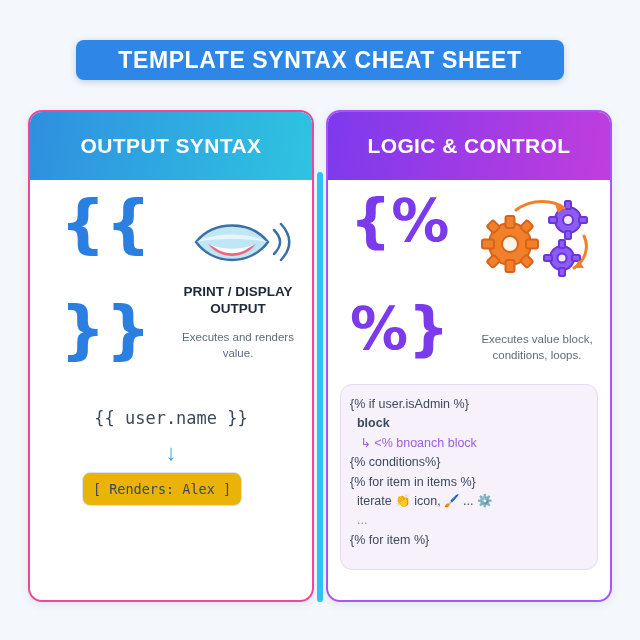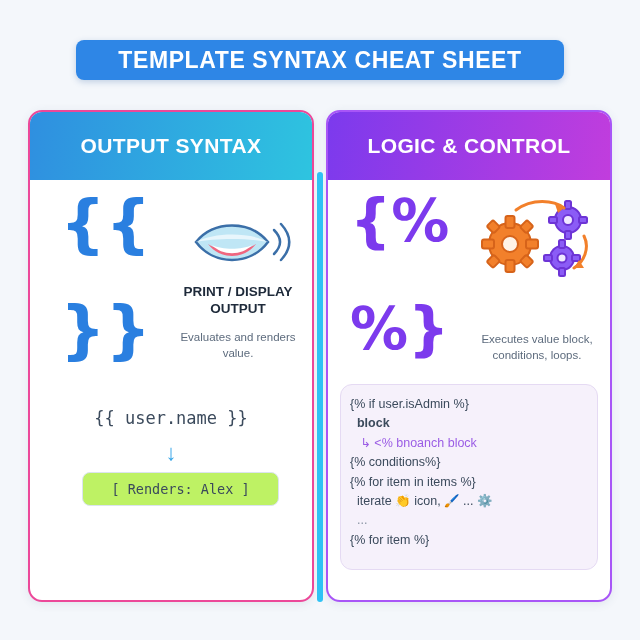--- a/index.html
+++ b/index.html
@@ -98,22 +98,22 @@
     text-align: center;
     font-family: "DejaVu Sans Mono", monospace;
     font-size: 17px; color: #3b4a5c;
   }
   .l-arrow {
     position: absolute; left: 0; right: 0; top: 262px;
     text-align: center; color: #3aa7e8; font-size: 22px; line-height: 1;
   }
   .l-render {
     position: absolute; left: 52px; top: 292px;
-    width: 197px; height: 34px;
-    background: #bef264; border: 1px solid #dbe4ee; border-radius: 8px;
+    width: 160px; height: 34px;
+    background: #eab308; border: 1px solid #dbe4ee; border-radius: 8px;
     display: flex; align-items: center; justify-content: center;
     font-family: "DejaVu Sans Mono", monospace;
     font-size: 13.5px; color: #3b4a5c;
   }
 
   
   .r-pct-top {
     position: absolute; left: 22px; top: 14px;
     color: #7c3aed; font-size: 58px; font-weight: bold;
     font-family: "DejaVu Sans", sans-serif; line-height: .95;
@@ -190,21 +190,21 @@
               <path d="M8 34 C26 24, 62 24, 80 34 C62 30, 26 30, 8 34 Z" fill="#e8f6fc"></path>
               <path d="M20 36 C32 52, 56 52, 68 36 C56 44, 32 44, 20 36 Z" fill="#f0667f"></path>
               <path d="M24 37 C34 48, 54 48, 64 37 C54 42, 34 42, 24 37 Z" fill="#ffffff"></path>
               <path d="M86 22 C94 30, 94 38, 86 46" fill="none" stroke="#3b6fa8" stroke-width="2.5" stroke-linecap="round"></path>
               <path d="M93 16 C104 28, 104 40, 93 52" fill="none" stroke="#3b6fa8" stroke-width="2.5" stroke-linecap="round"></path>
             </g>
           </svg>
         </div>
 
         <div class="l-caption">PRINT / DISPLAY OUTPUT</div>
-        <div class="l-sub">Evaluates and renders value.</div>
+        <div class="l-sub">Executes and renders value.</div>
 
         <div class="l-code">{{ user.name }}</div>
         <div class="l-arrow">↓</div>
         <div class="l-render">[ Renders: Alex ]</div>
       </div>
     </div>
 
     <div class="card right">
       <div class="card-head">
         <span class="head-text">LOGIC &amp; CONTROL</span>

